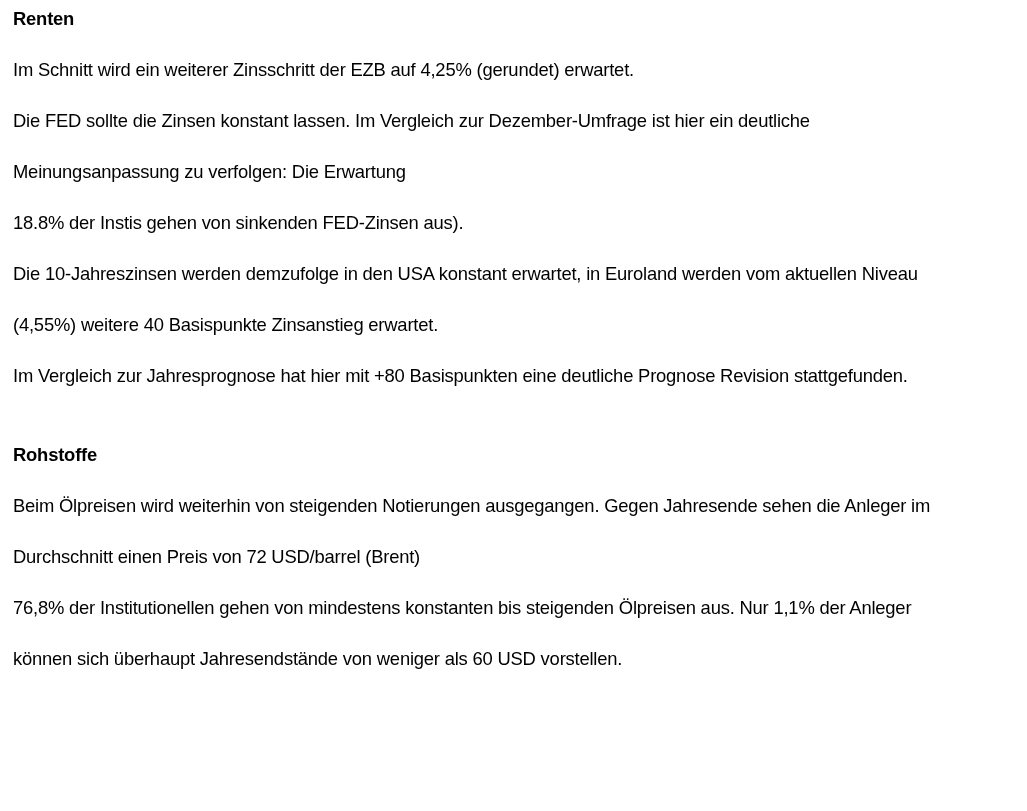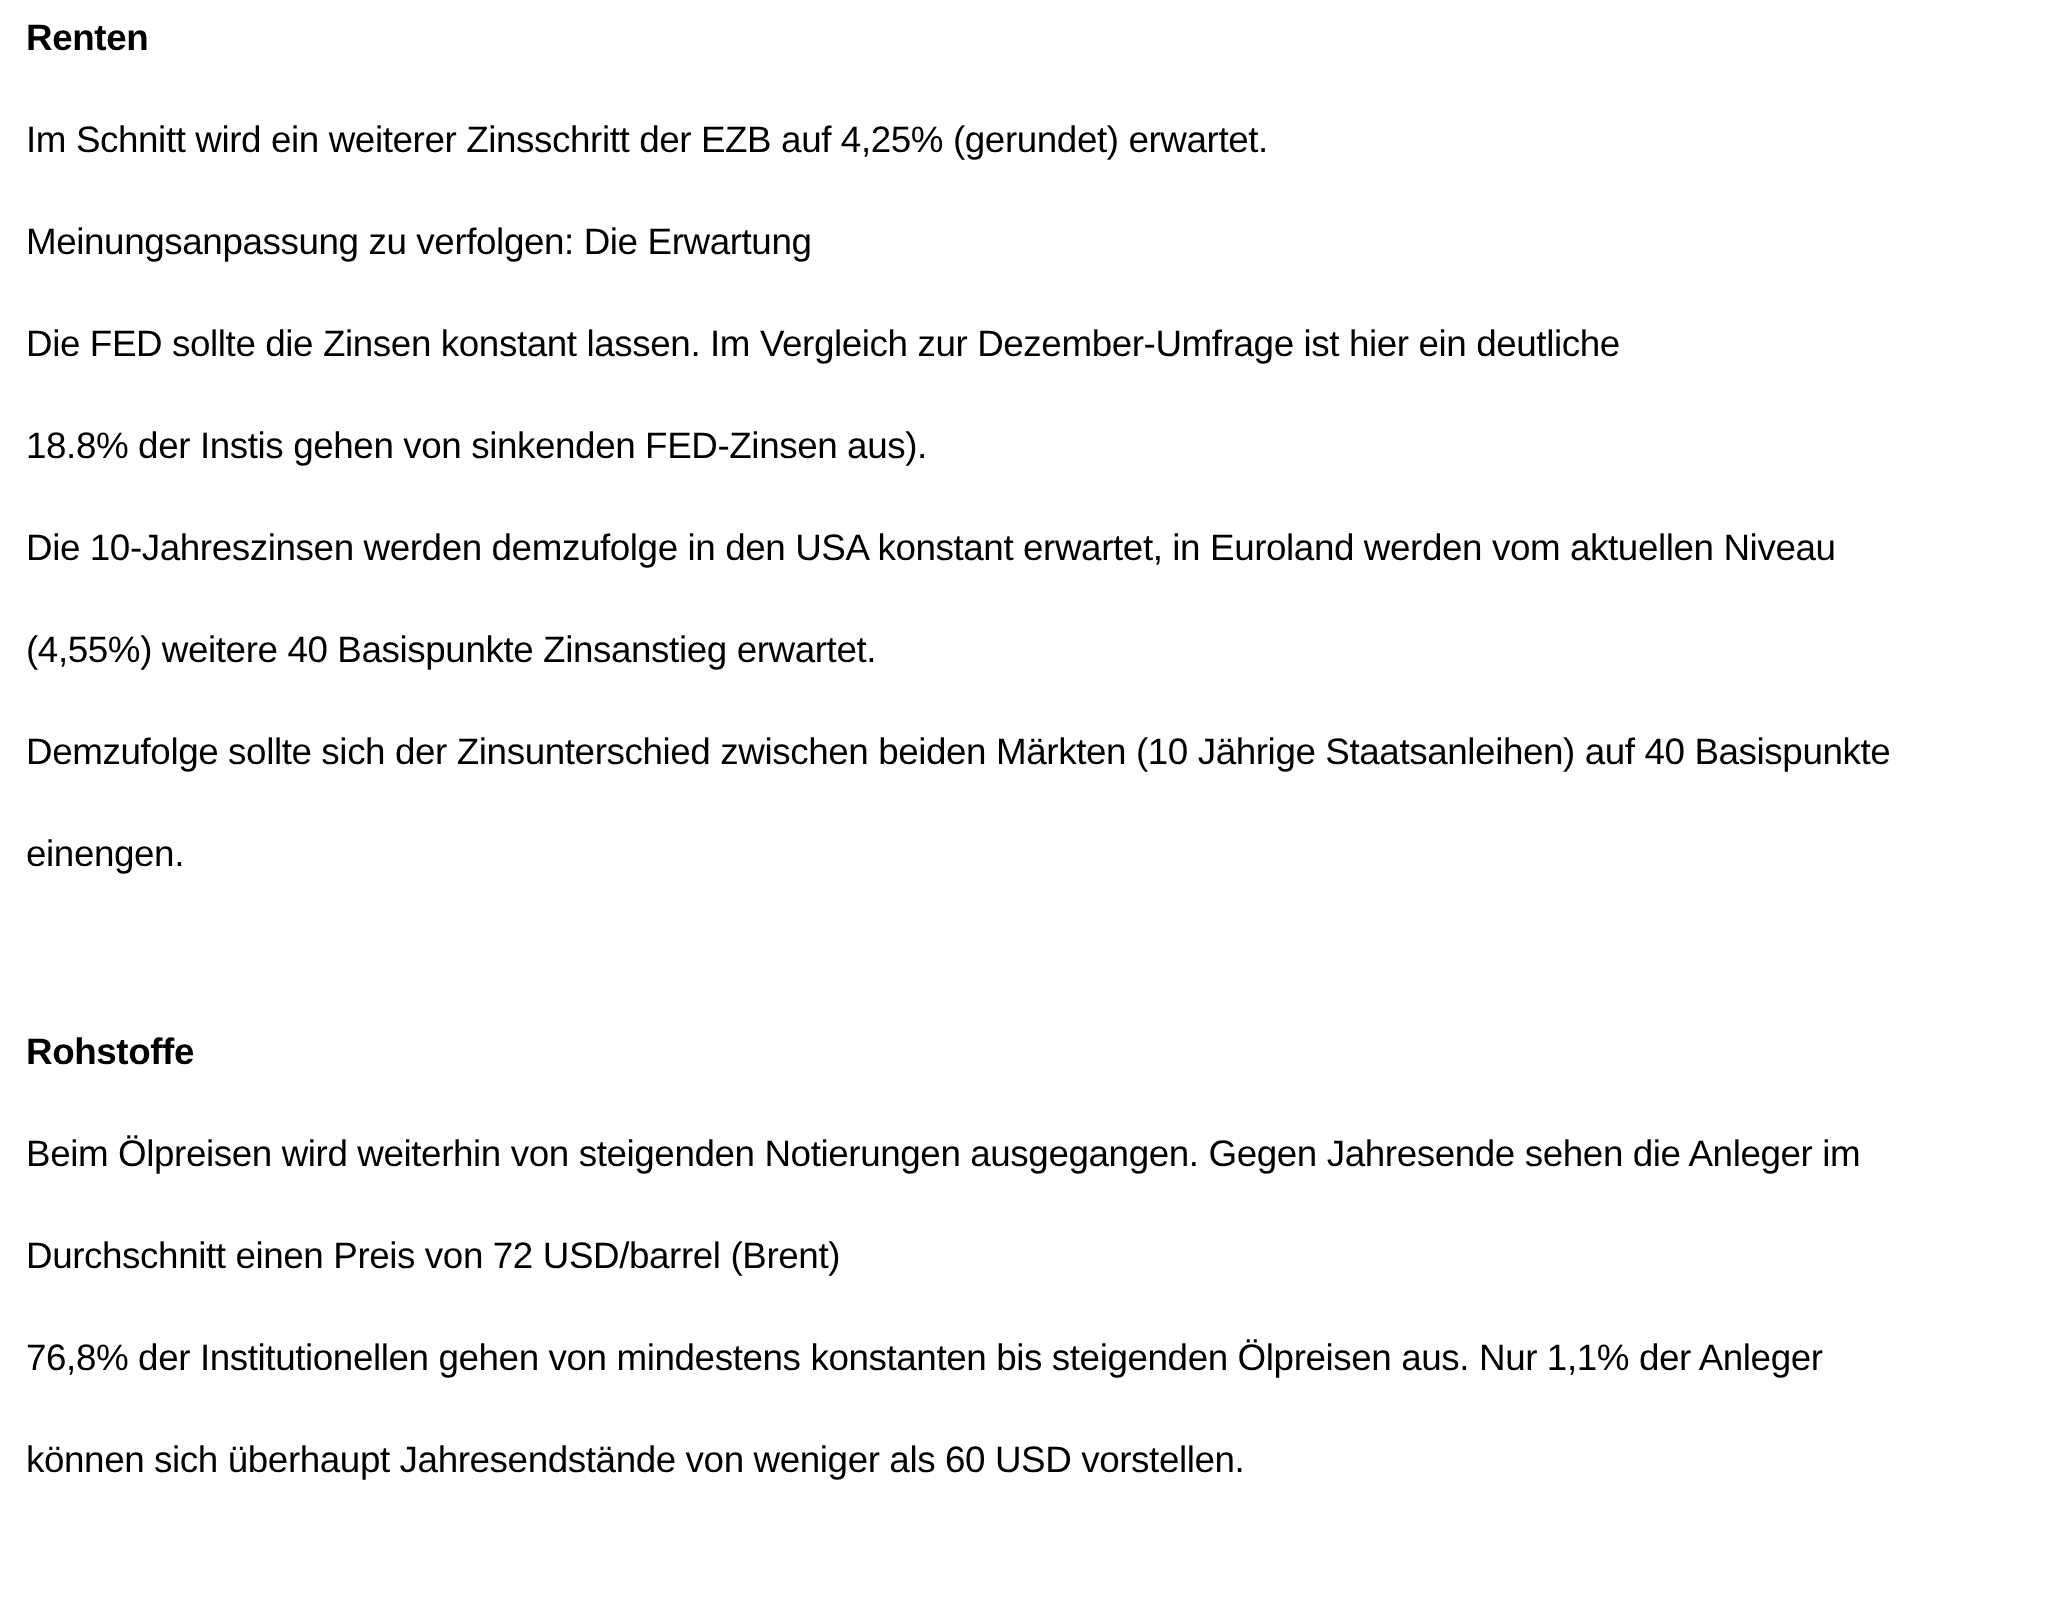--- a/index.html
+++ b/index.html
@@ -42,38 +42,37 @@
 
   <div class="heading">
     <span>Renten</span>
   </div>
 
   <div class="para">
     <div class="line">Im Schnitt wird ein weiterer Zinsschritt der EZB auf 4,25% (gerundet) erwartet.</div>
   </div>
 
   <div class="para">
+    <div class="line">Die FED sollte die Zinsen konstant lassen. Im Vergleich zur Dezember-Umfrage ist hier ein deutliche</div>
     <div class="line">Meinungsanpassung zu verfolgen: Die Erwartung</div>
-    <div class="line">Die FED sollte die Zinsen konstant lassen. Im Vergleich zur Dezember-Umfrage ist hier ein deutliche</div>
   </div>
 
   <div class="para">
     <div class="line">18.8% der Instis gehen von sinkenden FED-Zinsen aus).</div>
   </div>
 
   <div class="para">
     <div class="line">Die 10-Jahreszinsen werden demzufolge in den USA konstant erwartet, in Euroland werden vom aktuellen Niveau</div>
     <div class="line">(4,55%) weitere 40 Basispunkte Zinsanstieg erwartet.</div>
   </div>
 
+  <div class="para gap-lg">
+    <div class="line">Im Vergleich zur Jahresprognose hat hier mit +80 Basispunkten eine deutliche Prognose Revision stattgefunden.</div>
+  </div>
 
-  <div class="para gap-xl">
-    <div class="line">Demzufolge sollte sich der Zinsunterschied zwischen beiden Märkten (10 Jährige Staatsanleihen) auf 40 Basispunkte</div>
-    <div class="line">einengen.</div>
-  </div>
 
   <div class="heading">
     <span>Rohstoffe</span>
   </div>
 
   <div class="para">
     <div class="line">Beim Ölpreisen wird weiterhin von steigenden Notierungen ausgegangen. Gegen Jahresende sehen die Anleger im</div>
     <div class="line">Durchschnitt einen Preis von 72 USD/barrel (Brent)</div>
   </div>
 

